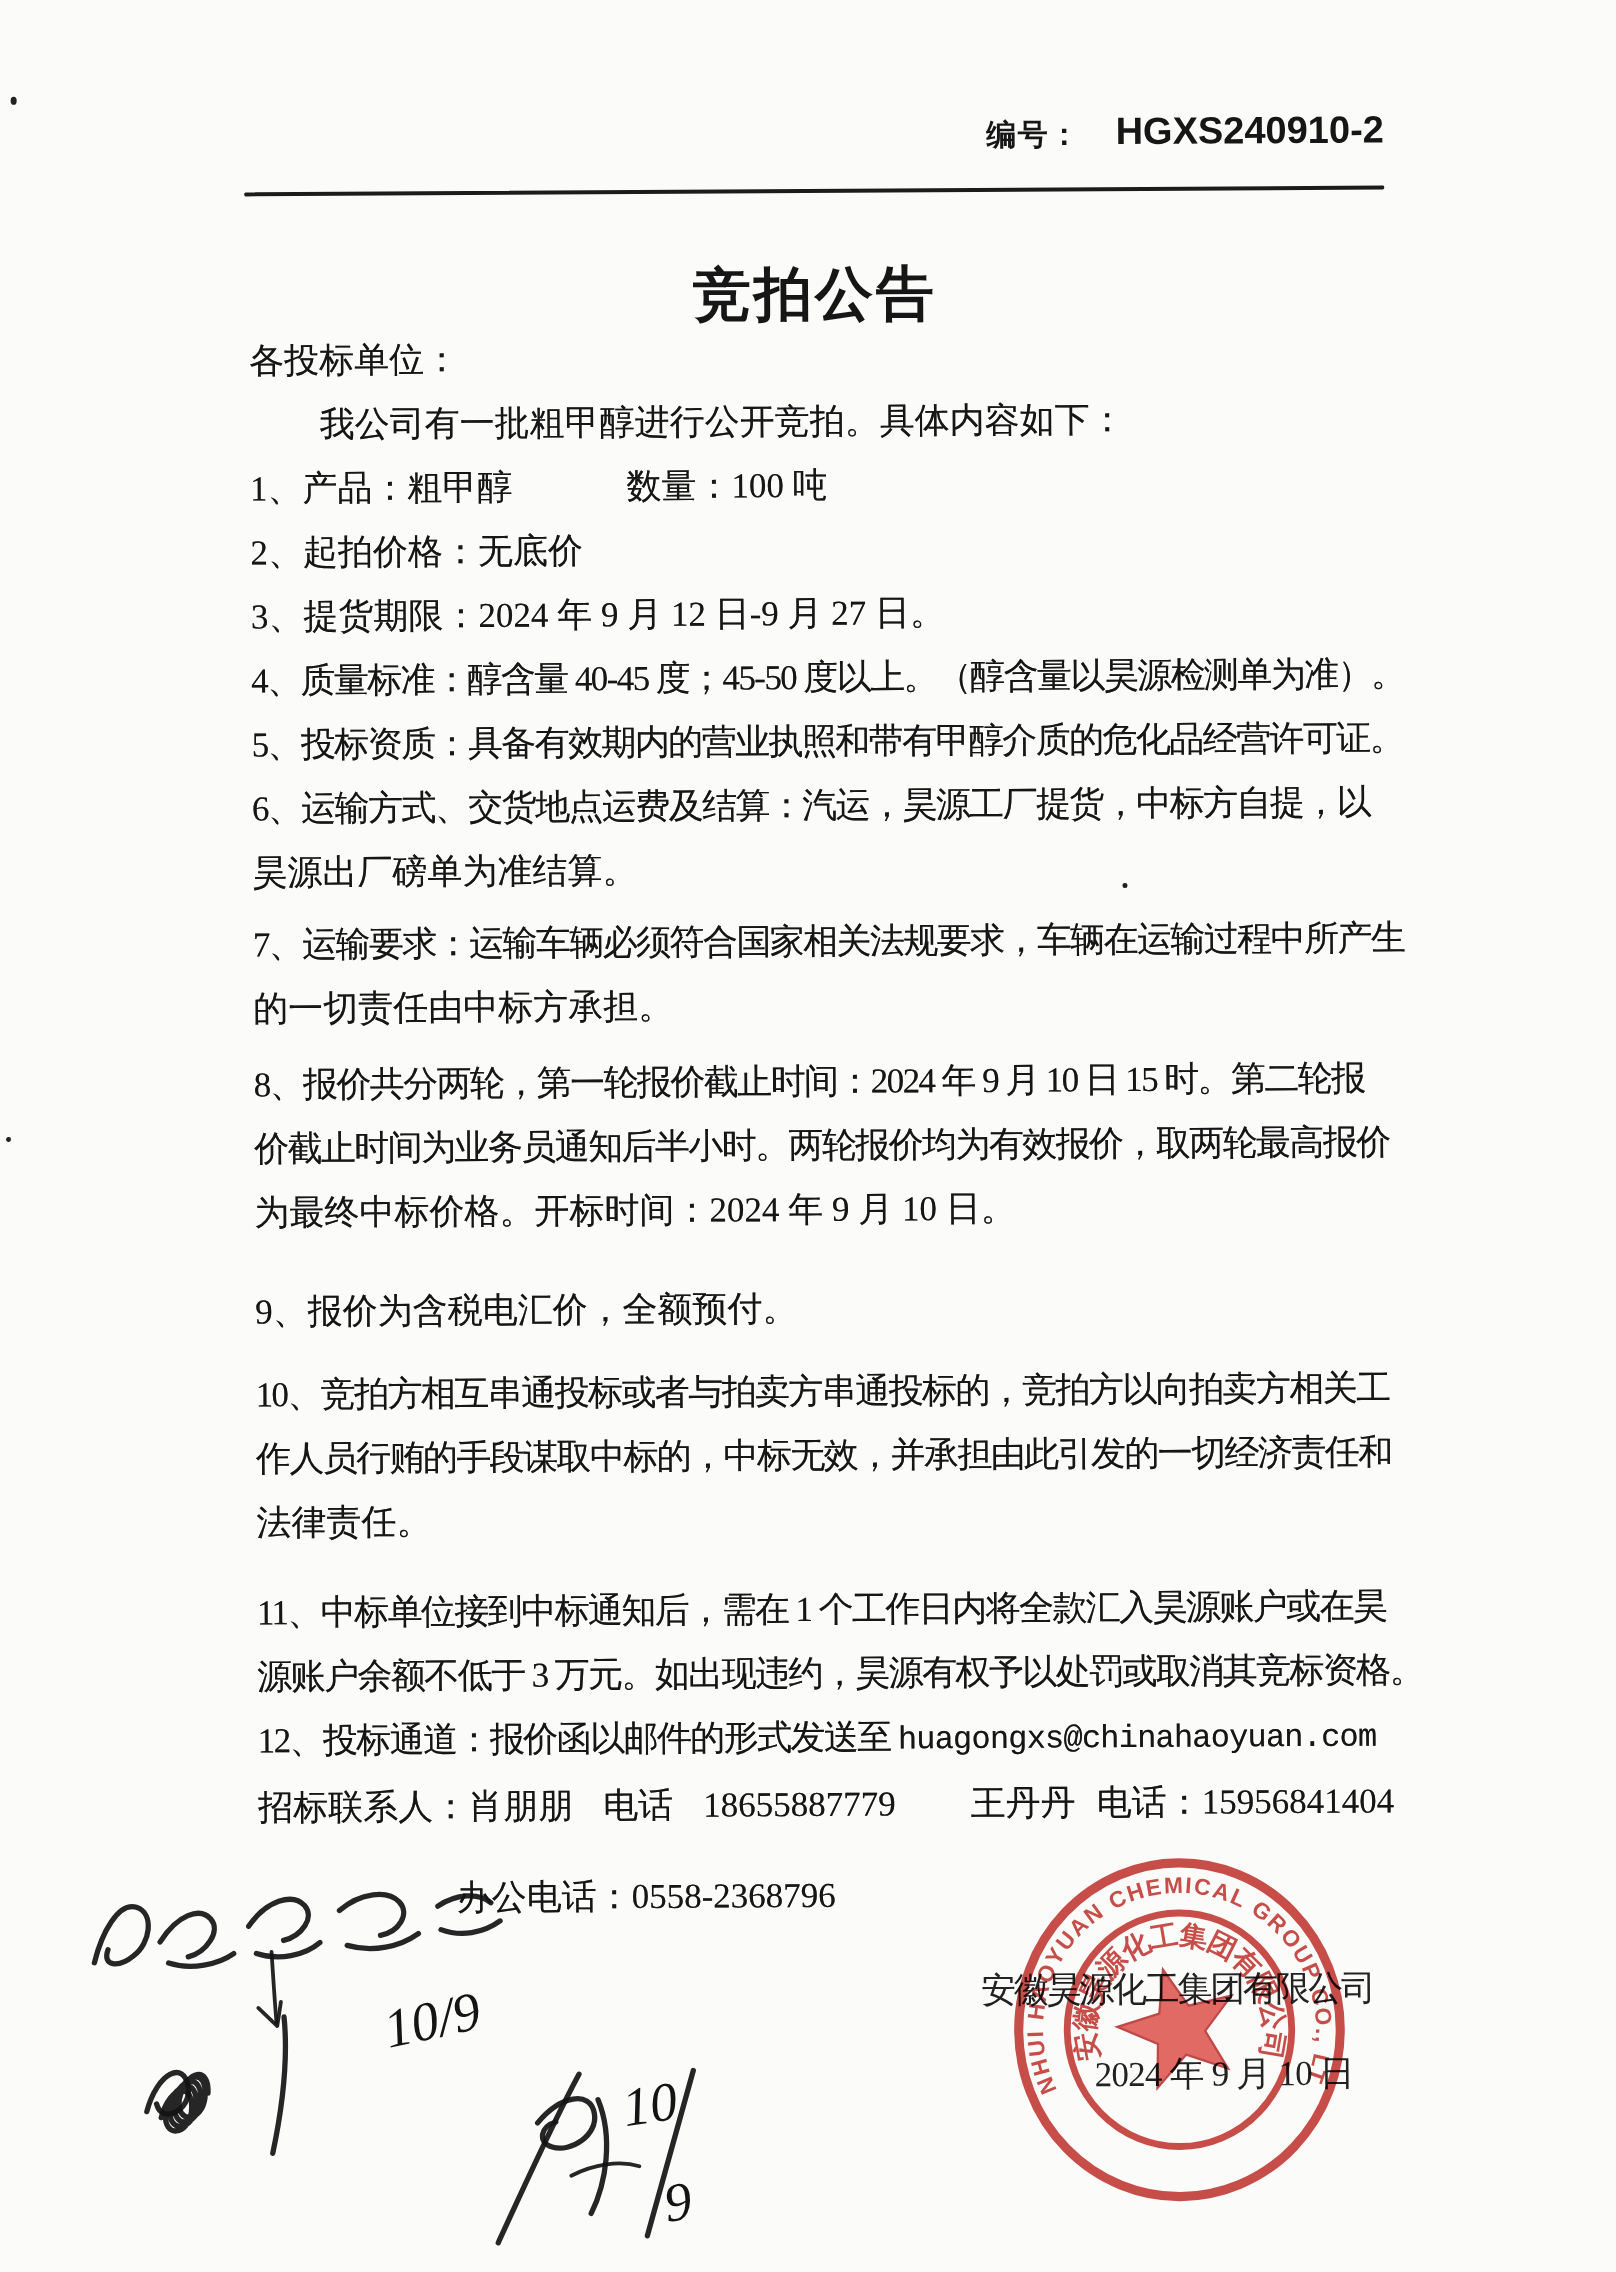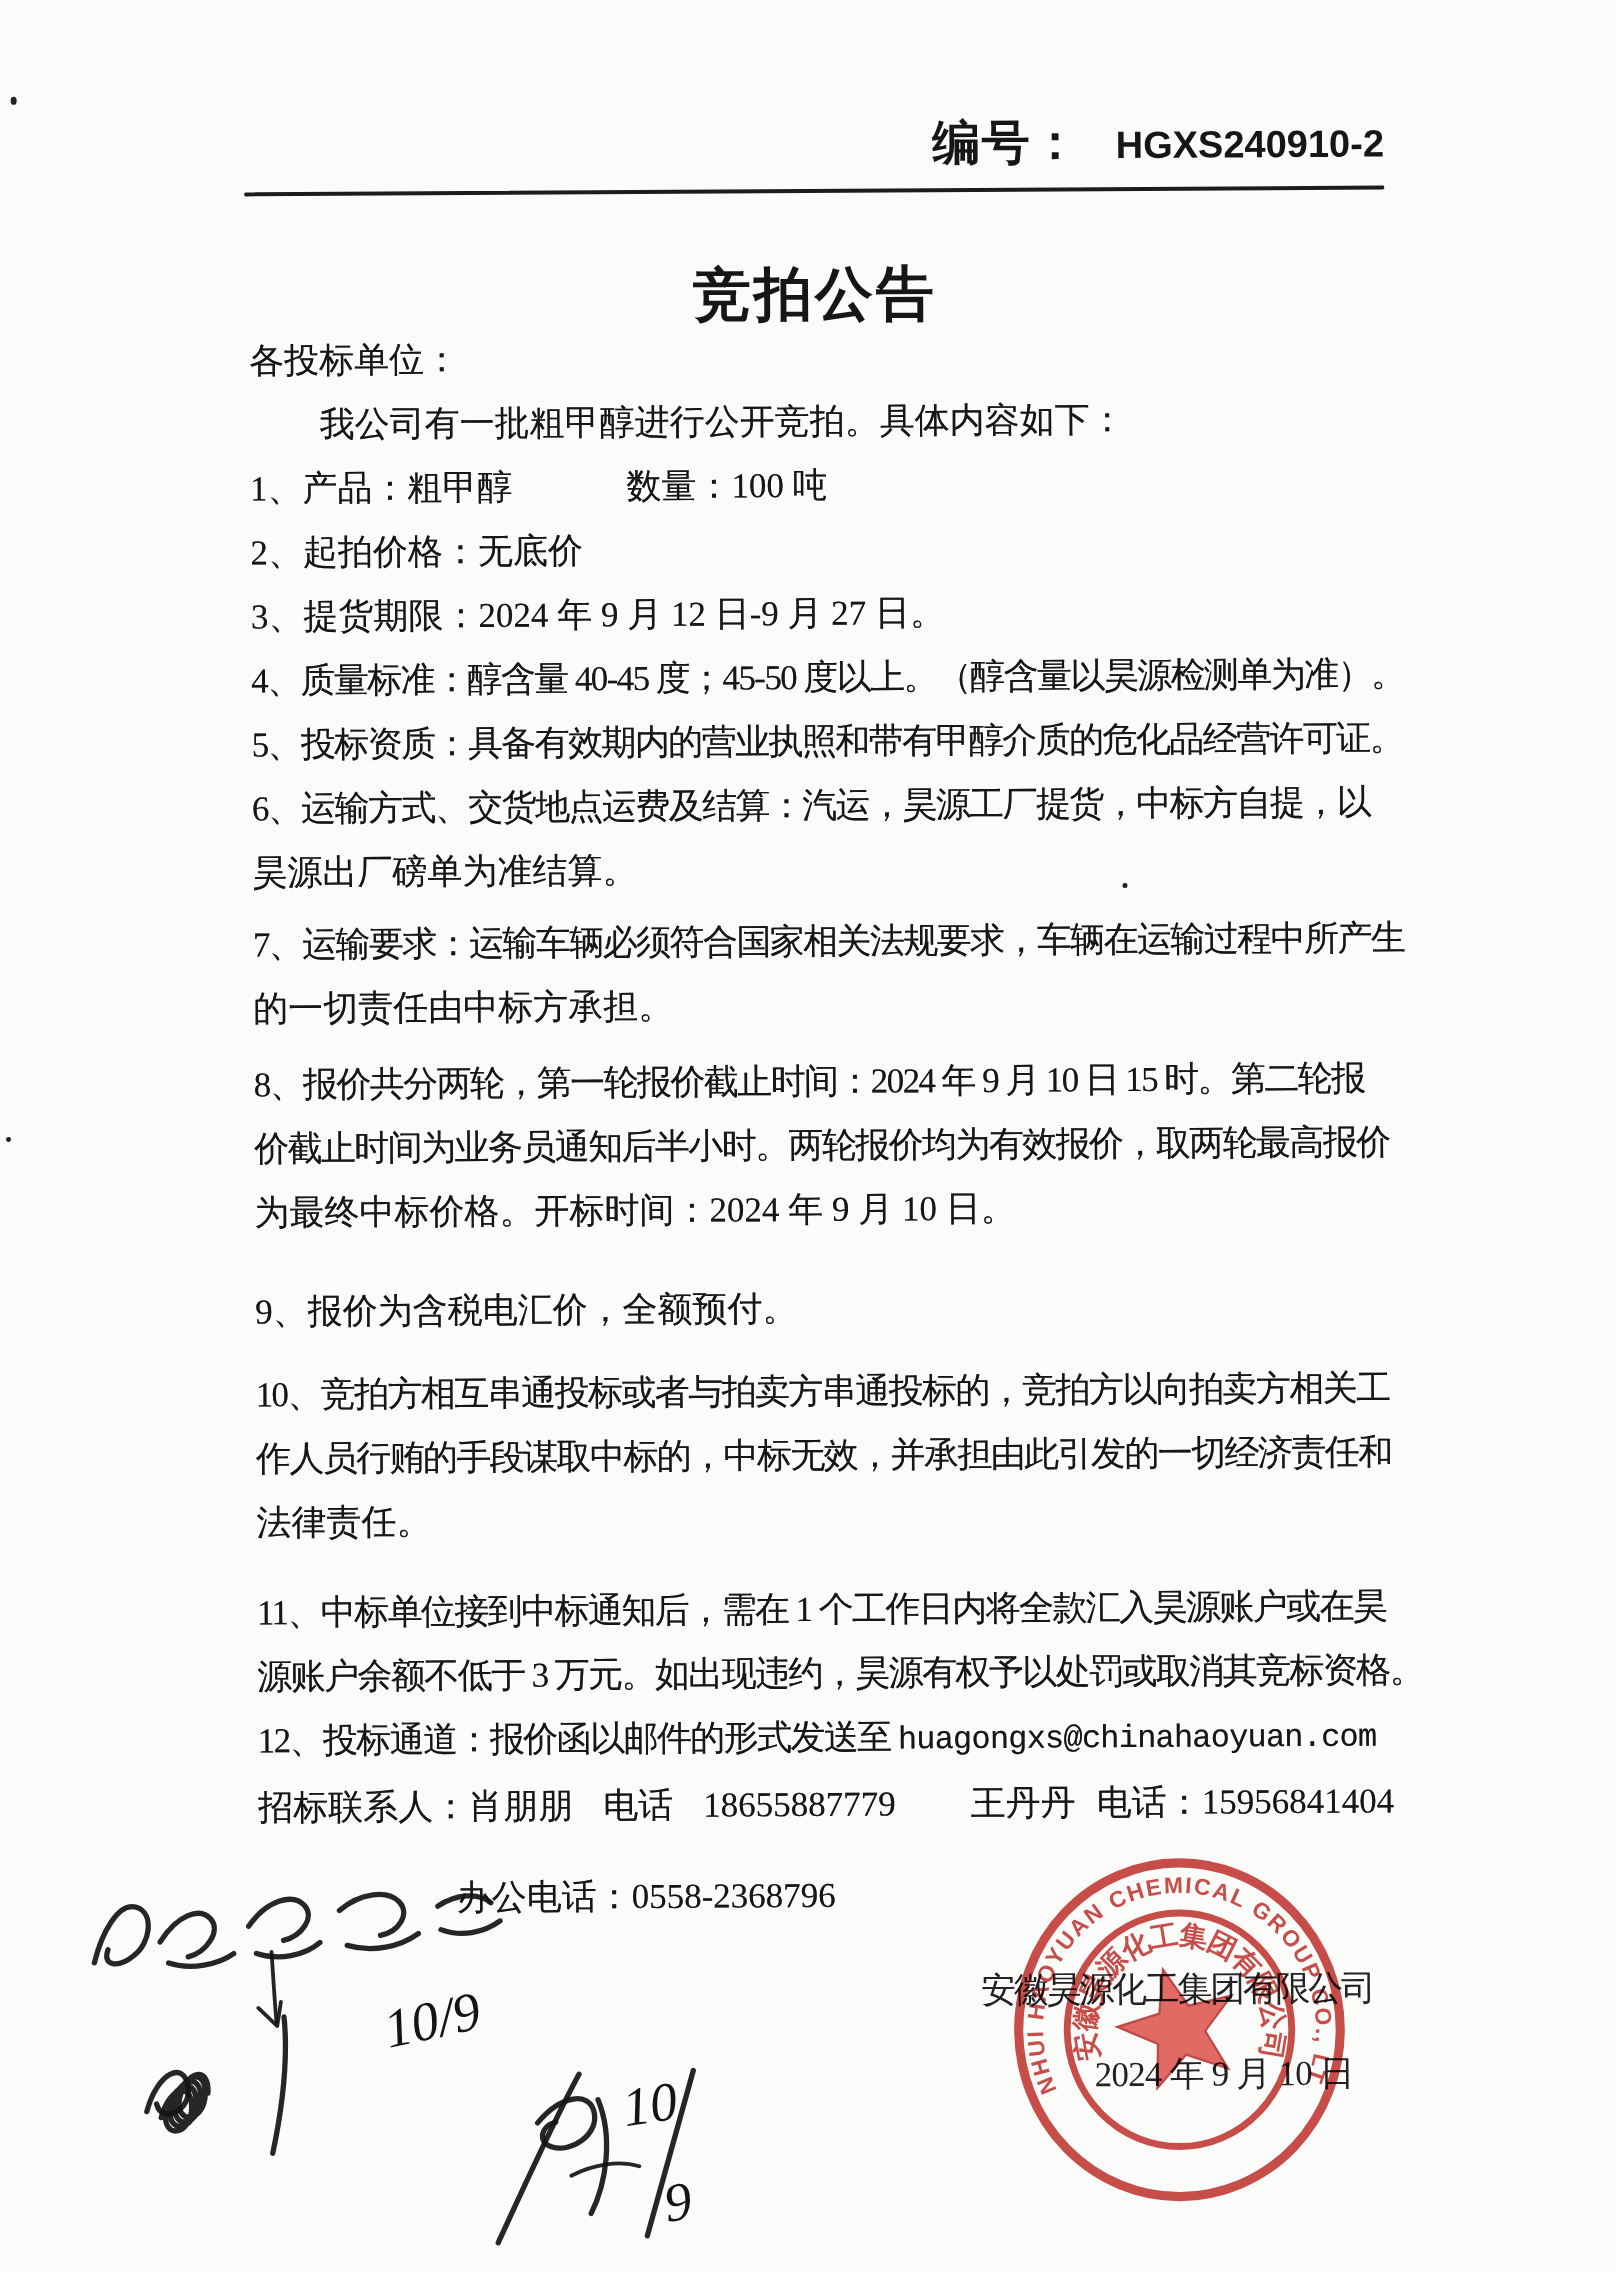--- a/index.html
+++ b/index.html
@@ -8,21 +8,21 @@
     background:#fbfbfa; overflow:hidden;
     font-family:"Liberation Serif","DejaVu Serif",serif;
     color:#161616;
   }
   .content{position:absolute; inset:0; transform:rotate(-0.35deg); transform-origin:50% 50%;}
   
   .header-row{
     position:absolute; left:250px; top:112px; width:1140px;
     text-align:right; white-space:nowrap;
   }
-  .hdr-label{font-size:48px; font-weight:700; letter-spacing:1.5px;}
+  .hdr-label{font-size:30px; font-weight:700; letter-spacing:1.5px;}
   .hdr-code{
     font-family:"Liberation Sans","DejaVu Sans",sans-serif;
     font-size:38px; font-weight:700; letter-spacing:0px; margin-left:35px;
   }
   .header-line{position:absolute; left:250px; top:189px; width:1140px; height:3.8px; background:#1c1c1c; border-radius:1.5px;}
   
   .doc-title{
     position:absolute; left:250px; top:256px; width:1140px; margin:0;
     text-align:center; font-size:58px; font-weight:700; letter-spacing:3px;
   }

